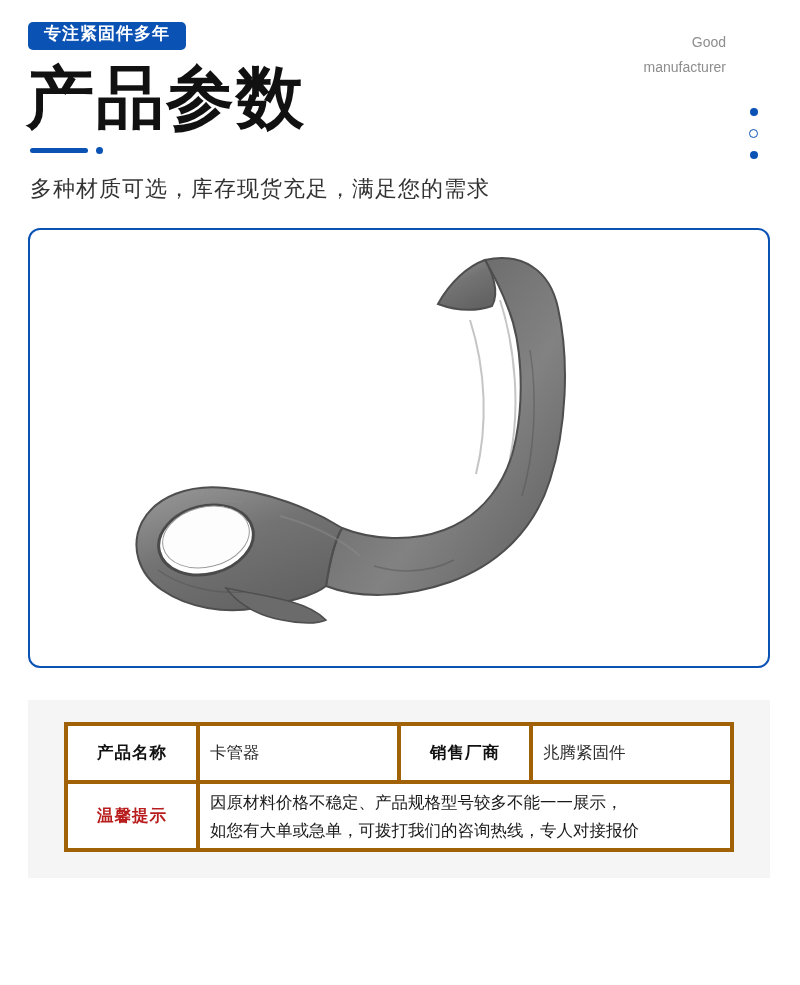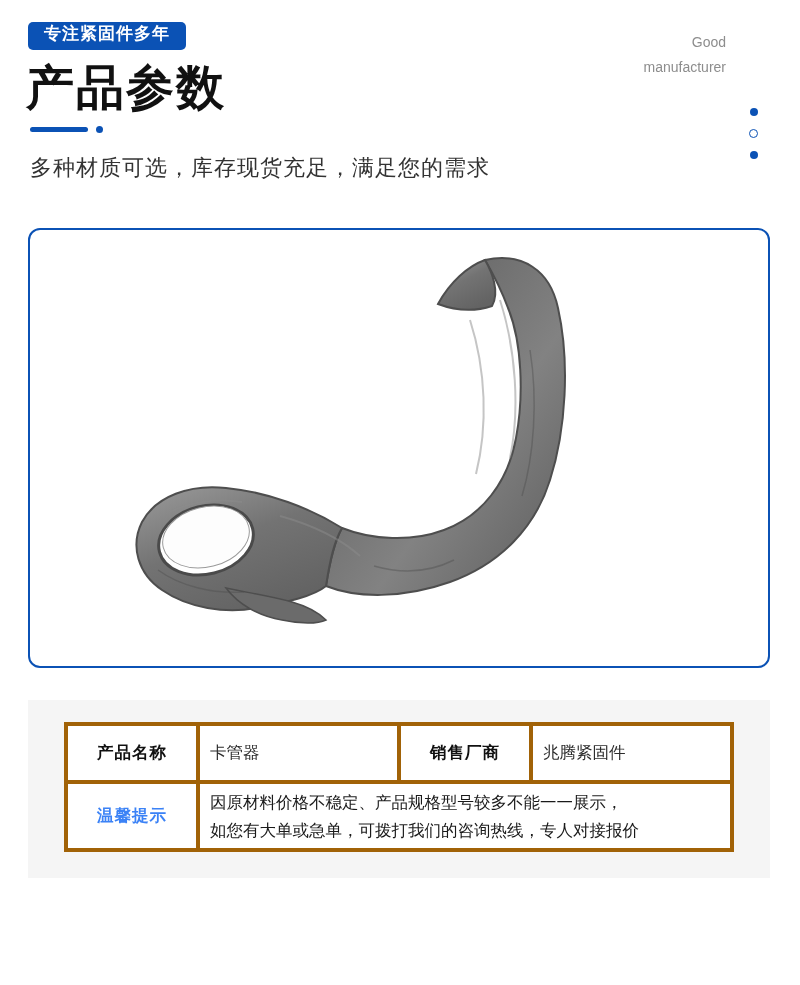--- a/index.html
+++ b/index.html
@@ -30,21 +30,21 @@
     font-size: 17px;
     font-weight: bold;
     letter-spacing: 1px;
     padding: 3px 16px 8px 16px;
     border-radius: 5px;
     line-height: 1;
   }
 
   .main-title {
     margin: 12px 0 0 26px;
-    font-size: 48px;
+    font-size: 68px;
     font-weight: bold;
     letter-spacing: 2px;
     line-height: 1.05;
     color: #111111;
     font-family: "DejaVu Sans", "Liberation Sans", sans-serif;
   }
 
   .title-underline {
     margin: 14px 0 0 30px;
     display: flex;
@@ -163,21 +163,21 @@
   td.note-val {
     height: 70px;
     line-height: 1.7;
     padding-left: 14px;
     font-size: 16px;
   }
   td.note-key {
     background: #efefef;
     font-weight: bold;
     text-align: center;
-    color: #3b82f6;
+    color: #b91c1c;
     letter-spacing: 1px;
   }
 </style>
 </head>
 <body>
 
 <div class="header">
 
   <div class="badge">专注紧固件多年</div>
 

